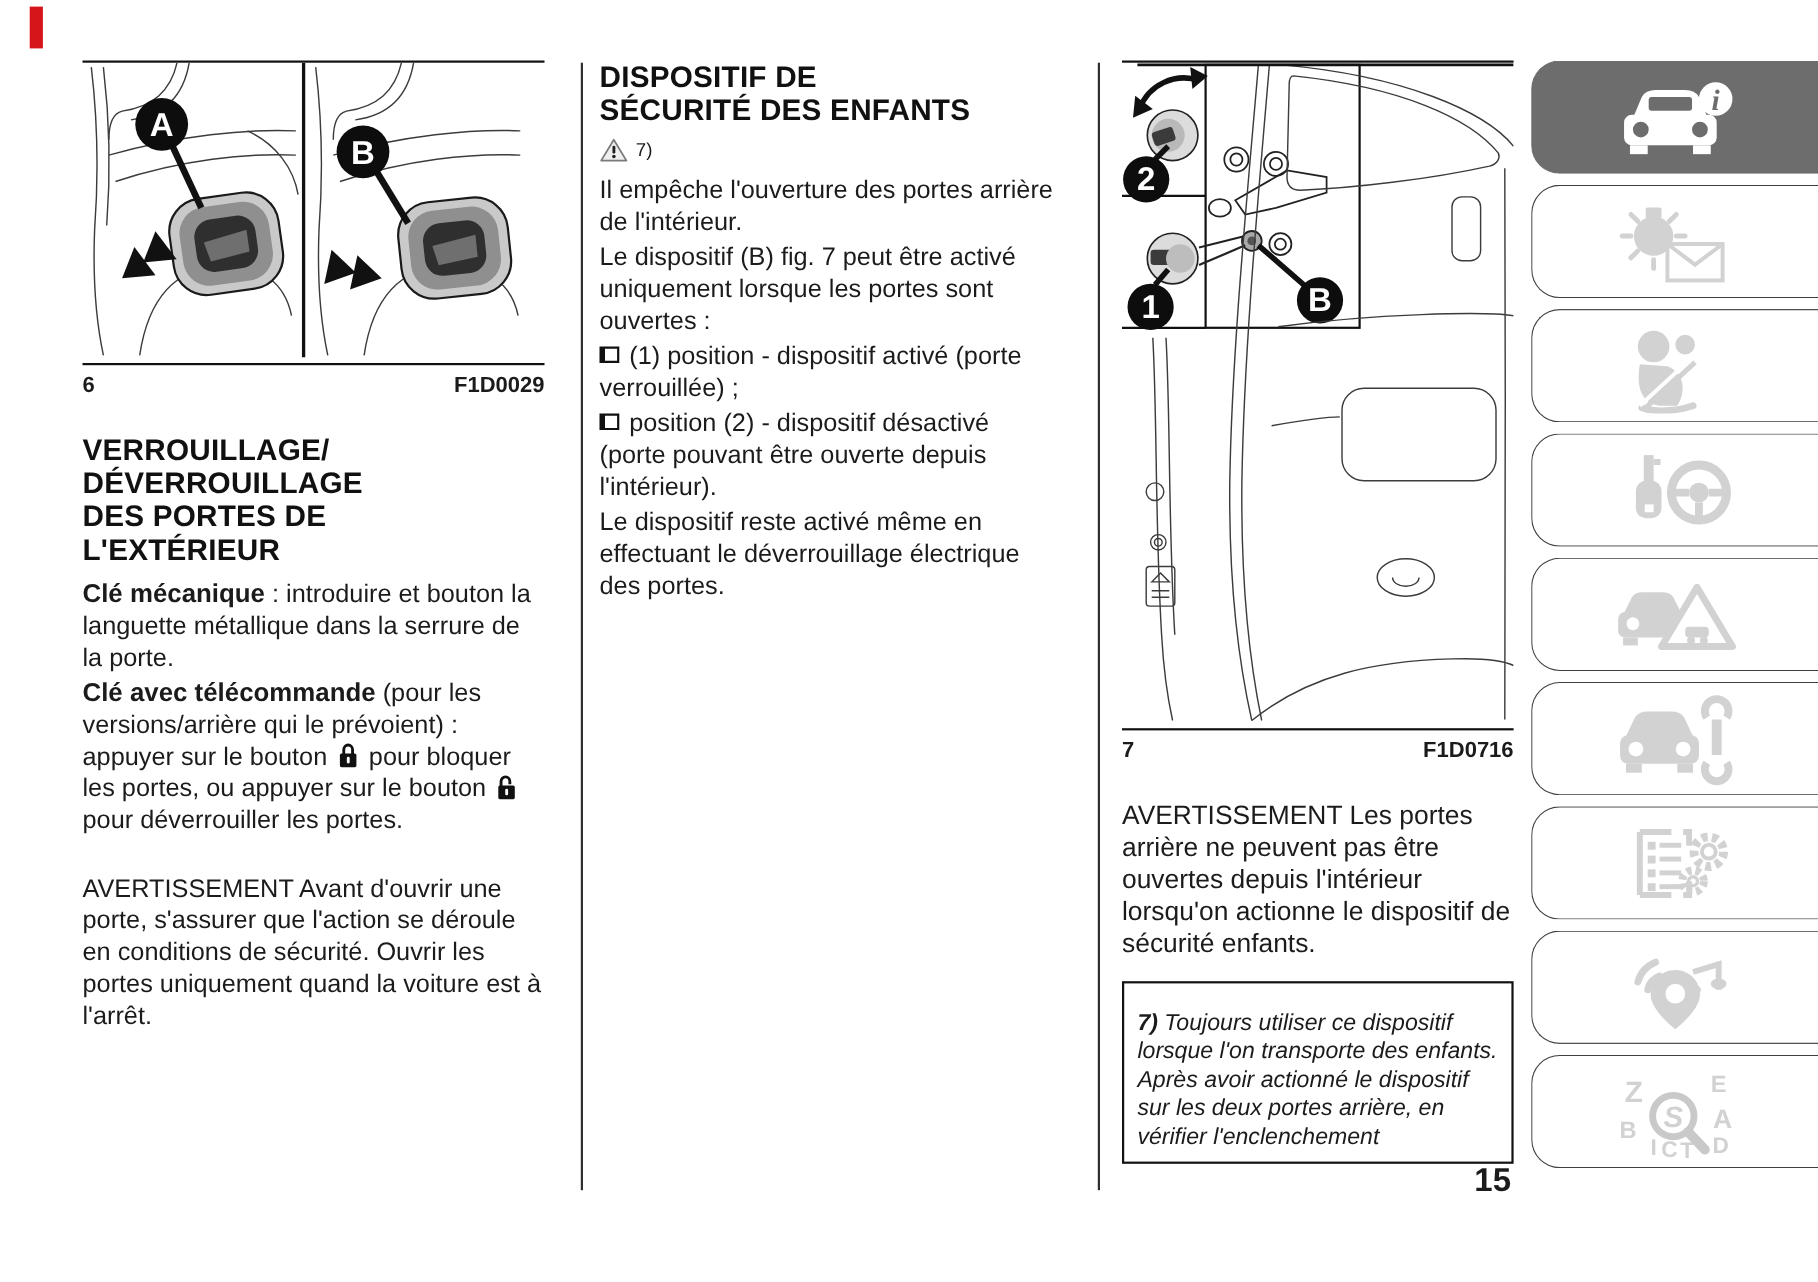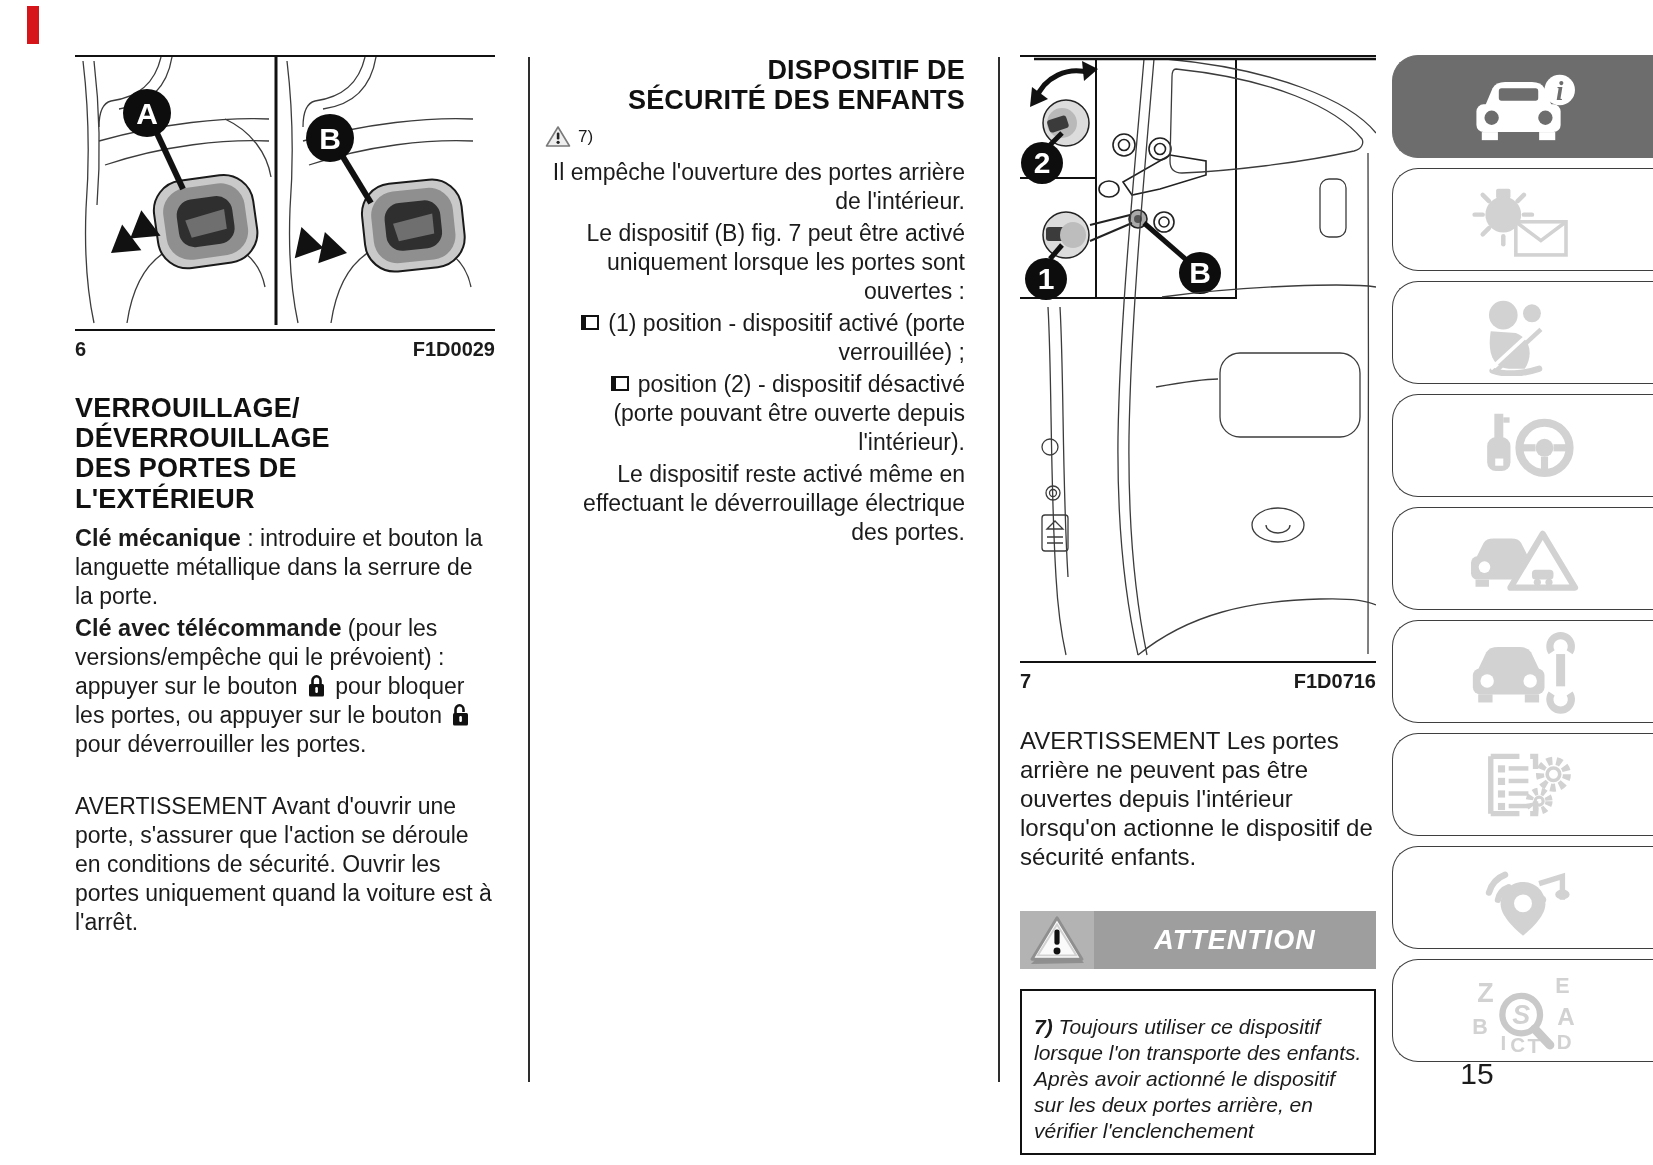--- a/index.html
+++ b/index.html
@@ -2,21 +2,21 @@
 <html><head>
 <meta charset="utf-8">
 <style>
   html,body{margin:0;padding:0;}
   body{width:1653px;height:1165px;background:#fff;position:relative;overflow:hidden;
        font-family:"Liberation Sans",sans-serif;color:#1b1b1b;}
   .abs{position:absolute;}
   
   .col{position:absolute;top:55px;}
   #col1{left:75px;width:420px;}
-  #col2{left:545px;width:420px;text-align:right;}
+  #col2{left:545px;width:420px;}
   #col3{left:1020px;width:356px;}
   .vrule{position:absolute;top:57px;height:1025px;width:1.5px;background:#2e2e2e;}
   
   .figbox{border-top:2.5px solid #111;border-bottom:2.5px solid #111;background:#fff;}
   .figcap{display:flex;justify-content:space-between;font-weight:bold;font-size:20px;
           margin-top:7px;color:#1b1b1b;}
   .badge{font:bold 30px "Liberation Sans",sans-serif;fill:#fff;text-anchor:middle;}
   
   h2{font-size:27px;line-height:1.12;font-weight:bold;letter-spacing:.2px;margin:0 0 10px 0;
      white-space:pre-line;color:#111;}
@@ -38,21 +38,21 @@
             font-style:italic;font-size:21px;line-height:26px;}
   .footnote b{font-style:italic;}
   
   .tab{position:absolute;left:1392px;width:261px;height:103px;border:1.6px solid #3f3f3f;
        border-right:none;border-radius:26px 0 0 26px;background:#fff;
        display:flex;align-items:center;justify-content:center;box-sizing:border-box;}
   .tab.active{background:#6d6d6d;border-color:#6d6d6d;}
   .tab svg{width:138px;height:86px;}
   
   #red-mark{left:27px;top:6px;width:12px;height:38px;background:#d6151b;}
-  #pageno{left:1432px;top:1057px;width:90px;text-align:center;font-size:30px;font-weight:normal;}
+  #pageno{left:1312px;top:1057px;width:90px;text-align:center;font-size:30px;font-weight:bold;}
   .sketch{stroke:#3c3c3c;stroke-width:1.3;fill:none;}
 </style>
 </head>
 <body>
 
 <div class="abs" id="red-mark"></div>
 
 <div class="vrule" style="left:528px;"></div>
 <div class="vrule" style="left:998px;"></div>
 
@@ -109,21 +109,21 @@
     <span>F1D0029</span>
   </div>
 
   <h2 style="margin-top:32px;">VERROUILLAGE/
 DÉVERROUILLAGE
 DES PORTES DE
 L'EXTÉRIEUR</h2>
 
   <p><b class="lead">Clé mécanique</b><span> : introduire et bouton la languette métallique dans la serrure de la porte.</span></p>
 
-  <p><b class="lead">Clé avec télécommande</b><span> (pour les versions/empêche qui le prévoient) : appuyer sur le bouton </span><svg class="lockicon" width="19" height="24" viewBox="0 0 19 24">
+  <p><b class="lead">Clé avec télécommande</b><span> (pour les versions/arrière qui le prévoient) : appuyer sur le bouton </span><svg class="lockicon" width="19" height="24" viewBox="0 0 19 24">
         <path d="M5.5,11 V6.5 a4,4.2 0 0 1 8,0 V11" fill="none" stroke="#111" stroke-width="2.6"></path>
         <rect x="2" y="10" width="15" height="12.5" rx="1.5" fill="#111"></rect>
         <rect x="8.3" y="13" width="2.6" height="6" rx="1.2" fill="#fff"></rect>
       </svg><span> pour bloquer les portes, ou appuyer sur le bouton </span><svg class="lockicon" width="21" height="24" viewBox="0 0 21 24">
         <path d="M4.5,11 V6.5 a4,4.2 0 0 1 8,0 V9" fill="none" stroke="#111" stroke-width="2.6"></path>
         <rect x="2" y="10" width="15" height="12.5" rx="1.5" fill="#111"></rect>
         <rect x="8.3" y="13" width="2.6" height="6" rx="1.2" fill="#fff"></rect>
       </svg><span> pour déverrouiller les portes.</span></p>
 
   <p class="gap">AVERTISSEMENT Avant d'ouvrir une porte, s'assurer que l'action se déroule en conditions de sécurité. Ouvrir les portes uniquement quand la voiture est à l'arrêt.</p>
@@ -218,32 +218,20 @@
       <line x1="14" y1="2" x2="356" y2="2" stroke="#111" stroke-width="2.5"></line>
     </svg>
   </div>
   <div class="figcap">
     <span>7</span>
     <span>F1D0716</span>
   </div>
 
   <p class="gap">AVERTISSEMENT Les portes arrière ne peuvent pas être ouvertes depuis l'intérieur lorsqu'on actionne le dispositif de sécurité enfants.</p>
 
-  <div class="attn">
-    <div class="icell">
-      <svg width="58" height="52" viewBox="0 0 60 54">
-        <path d="M8,47 L54,46 L58,51 L3,52 Z" fill="#8f8f8f"></path>
-        <path d="M30,4 L56,47 H4 Z" fill="#fafafa" stroke="#8f8f8f" stroke-width="3" stroke-linejoin="round"></path>
-        <path d="M30,11 L50,43 H10 Z" fill="none" stroke="#d2d2d2" stroke-width="2"></path>
-        <rect x="27.3" y="16" width="5.4" height="16" rx="2.4" fill="#111"></rect>
-        <circle cx="30" cy="38.5" r="3.6" fill="#111"></circle>
-      </svg>
-    </div>
-    <div class="bar">ATTENTION</div>
-  </div>
 
   <div class="footnote">
     <b>7)</b><span> Toujours utiliser ce dispositif lorsque l'on transporte des enfants. Après avoir actionné le dispositif sur les deux portes arrière, en vérifier l'enclenchement</span>
   </div>
 </div>
 
 <div class="tab active" style="top:55px;">
   <svg viewBox="0 0 132 96">
     <path d="M24,46 L32,27 Q36,20 46,20 H76 Q86,20 90,27 L98,46 Z" fill="#fff"></path>
     <rect x="14" y="45" width="94" height="31" rx="8" fill="#fff"></rect>

